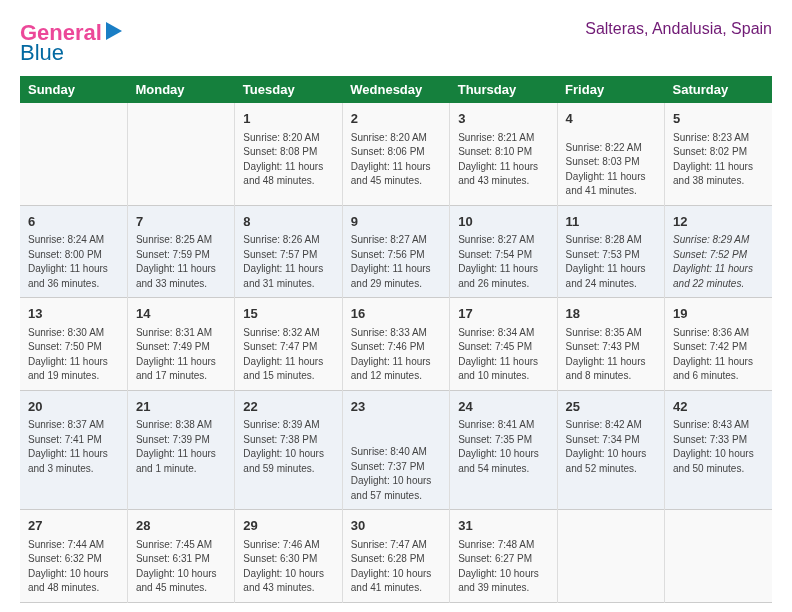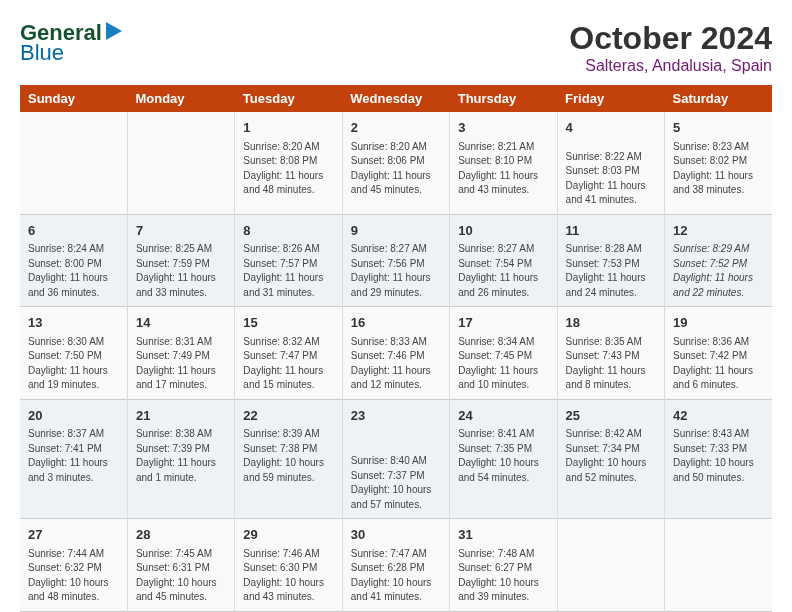--- a/index.html
+++ b/index.html
@@ -33,21 +33,21 @@
       font-size: 16px;
       font-weight: normal;
       color: #701a75;
     }
     table {
       width: 100%;
       border-collapse: collapse;
       font-size: 11px;
     }
     thead tr th {
-      background-color: #c2410c;
+      background-color: #15803d;
       color: #fff;
       padding: 6px 8px;
       text-align: left;
       font-size: 13px;
       font-weight: bold;
     }
     tbody tr {
       border-bottom: 1px solid #ccc;
     }
     tbody tr:nth-child(odd) {
@@ -72,40 +72,39 @@
       margin-bottom: 2px;
     }
     .day-info {
       color: #444;
       font-size: 10px;
       line-height: 1.45;
     }
     .logo-g {
       font-size: 22px;
       font-weight: bold;
-      color: #14532d;
+      color: #ec4899;
     }
     .logo-line1 { display: flex; align-items: center; }
     .logo-line2 { color: #0369a1; font-size: 22px; font-weight: normal; margin-top: -6px; }
   </style>
 </head>
 <body>
 
 <div class="header">
   <div class="logo">
     <div class="logo-line1">
       <span class="logo-g">General</span>
       <svg width="20" height="22" viewBox="0 0 20 22" style="margin-left:2px;margin-top:-4px;">
         <polygon points="2,2 18,11 2,20" fill="#1a7ec5"></polygon>
       </svg>
     </div>
     <div class="logo-line2">Blue</div>
   </div>
   <div class="title-area">
-    <h1>October 2024</h1>
     <h2>Salteras, Andalusia, Spain</h2>
   </div>
 </div>
 
 <table>
   <thead>
     <tr>
     <th>Sunday</th>
         <th>Monday</th>
         <th>Tuesday</th>

